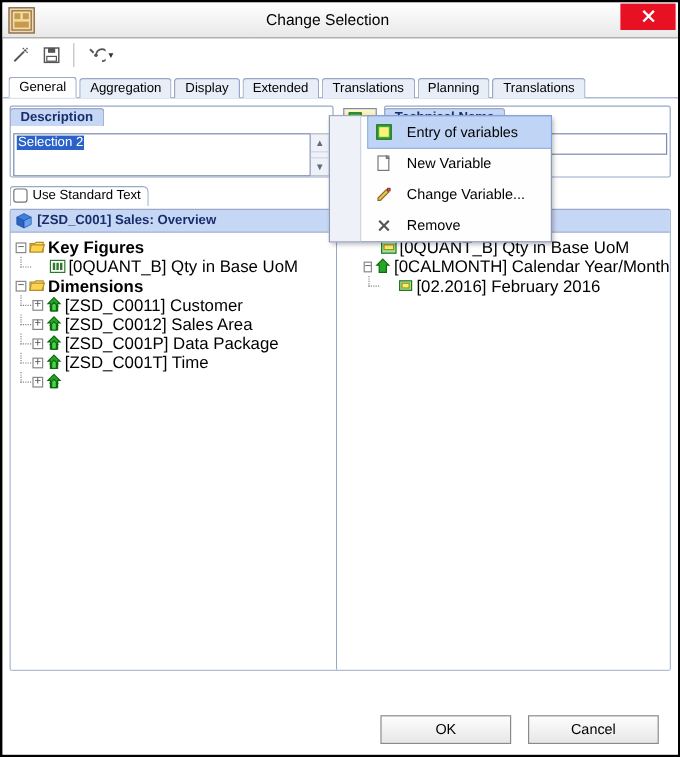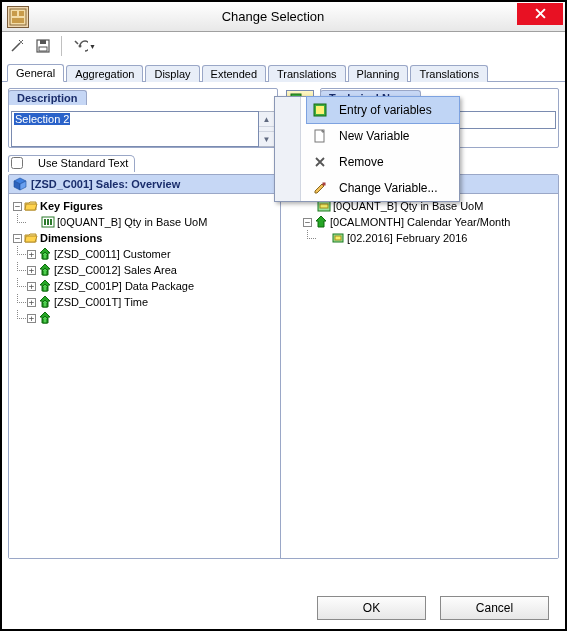--- a/index.html
+++ b/index.html
@@ -26,37 +26,37 @@
   .desc-sel { background:#2a62c9; color:#fff; padding:0 1px; display:inline-block; }
   .desc-scroll { width:16px; border:1px solid #b0b7c7; border-left:none; background:#eef1f7; display:flex; flex-direction:column; }
   .desc-scroll .ar { height:15px; display:flex; align-items:center; justify-content:center; color:#606a80; font-size:8px; border-bottom:1px solid #d0d5e0; }
   .desc-scroll .ar:last-child { border-top:1px solid #d0d5e0; margin-top:auto; border-bottom:none; }
   .btn-drop { width:28px; height:18px; border:1px solid #7a8bb0; background:linear-gradient(#fdf6c8,#f2e27a); display:flex; align-items:center; justify-content:center; margin:2px 0 0 2px; }
   .btn-drop svg { width:12px; height:12px; }
   .btn-drop .chev { font-size:7px; color:#444; margin-left:1px; }
   .tech-box { flex:1; height:60px; }
   .tech-input { margin:2px; border:1px solid #7a8bb0; height:18px; background:#fff; }
   .std-row { display:flex; align-items:flex-end; height:24px; margin-top:0; position:relative; }
-  .std-tab { background:#fff; border:1px solid #9aa7c7; border-bottom:none; padding:1px 6px 3px 2px; border-radius:3px 5px 0 0; font-size:11px; display:flex; align-items:center; gap:15px; }
+  .std-tab { background:#fff; border:1px solid #9aa7c7; border-bottom:none; padding:1px 6px 3px 2px; border-radius:3px 5px 0 0; font-size:11px; display:flex; align-items:center; gap:4px; }
   .std-tab input { margin:0; width:12px; height:12px; }
   .group-strip { background:#c6d7f5; border-bottom:1px solid #9aa7c7; padding:2px 4px; font-size:11px; font-weight:bold; color:#1a2d6b; display:flex; align-items:center; gap:4px; }
   .tree-area { display:flex; height:364px; }
   .tree-left { width:272px; border-right:1px solid #9aa7c7; overflow:hidden; padding:4px 2px; background:#fff; }
   .tree-right { flex:1; overflow:hidden; padding:4px 2px; background:#fff; position:relative; }
   .tree ul { list-style:none; margin:0; padding:0 0 0 14px; }
   .tree > ul { padding-left:2px; }
   .tree li { position:relative; line-height:16px; white-space:nowrap; }
   .tree li::before { content:""; position:absolute; left:-10px; top:0; width:8px; height:8px; border-left:1px dotted #888; border-bottom:1px dotted #888; }
   .tree > ul > li::before { display:none; }
   .node-row { display:flex; align-items:center; gap:2px; height:16px; }
   .exp { width:9px; height:9px; border:1px solid #888; background:#fff; font-size:9px; line-height:7px; text-align:center; color:#555; font-family:monospace; }
   .exp.blank { border:none; background:transparent; width:12px; }
   .ico { width:14px; height:14px; display:flex; align-items:center; justify-content:center; }
   .ico svg { width:14px; height:14px; }
-  .lbl { font-size:11px; }
+  .lbl { font-size:14px; }
   .lbl b { font-weight:bold; }
   .menu { position:absolute; top:94px; left:272px; width:186px; background:#fefefe; border:1px solid #8a97b5; box-shadow:2px 2px 4px rgba(0,0,0,0.3); z-index:50; }
   .menu .gutter { position:absolute; left:0; top:0; bottom:0; width:26px; background:#eef1f7; border-right:1px solid #d0d5e0; }
   .menu-item { position:relative; height:26px; display:flex; align-items:center; padding-left:32px; font-size:12px; cursor:default;margin-left:32px; }
   .menu-item.sel { background:#c0d5f5; outline:1px solid #7da2e0; }
   .menu-icon { position:absolute; left:5px; width:16px; height:16px; display:flex; align-items:center; justify-content:center; }
   .footer { position:absolute; left:2px; right:2px; bottom:2px; height:38px; display:flex; align-items:center; justify-content:flex-end; gap:14px; padding-right:14px; border-top:0px solid #aab; }
   .footer button { width:109px; height:24px; border:1px solid #8a8a8a; background:linear-gradient(#fdfdfd,#e7e7e7); font-size:12px; font-family:inherit; }
   .tree-wrapper { border:1px solid #9aa7c7; border-radius:2px; margin:2px 0 0 0; }
   .cube-icon { width:14px;height:14px; }
@@ -340,33 +340,33 @@
           <svg width="14" height="14" viewBox="0 0 14 14">
             <rect x="2" y="1" width="9" height="12" fill="#fff" stroke="#777"></rect>
             <path d="M9 1 L11 3 L9 3 Z" fill="#ddd" stroke="#777"></path>
           </svg>
         </span>
       <span>New Variable</span>
     </div>
     <div class="menu-item">
       <span class="menu-icon">
           <svg width="14" height="14" viewBox="0 0 14 14">
-            <path d="M3 3 L11 11 M11 3 L3 11" stroke="#555" stroke-width="1.8"></path>
+            <path d="M2 12 L4 12 L11 5 L9 3 L2 10 Z" fill="#f2c15a" stroke="#8a6a20"></path>
+            <rect x="10" y="2" width="2" height="2" fill="#d66" stroke="#933"></rect>
           </svg>
         </span>
-      <span>Remove</span>
+      <span>Change Variable...</span>
     </div>
     <div class="menu-item">
       <span class="menu-icon">
           <svg width="14" height="14" viewBox="0 0 14 14">
-            <path d="M2 12 L4 12 L11 5 L9 3 L2 10 Z" fill="#f2c15a" stroke="#8a6a20"></path>
-            <rect x="10" y="2" width="2" height="2" fill="#d66" stroke="#933"></rect>
+            <path d="M3 3 L11 11 M11 3 L3 11" stroke="#555" stroke-width="1.8"></path>
           </svg>
         </span>
-      <span>Change Variable...</span>
+      <span>Remove</span>
     </div>
   </div>
 
   <div class="footer">
     <button>OK</button>
     <button>Cancel</button>
   </div>
 
 </div>
 

